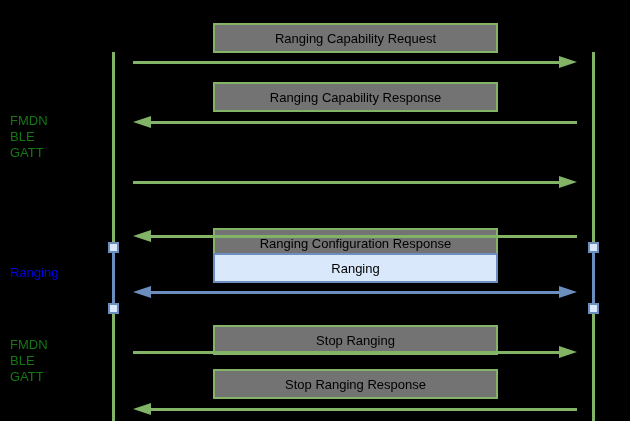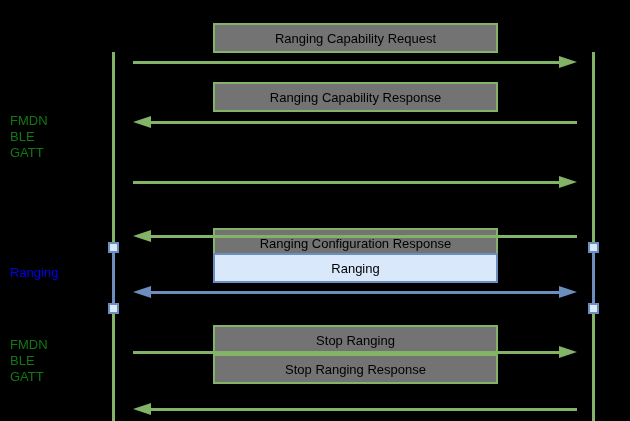--- a/index.html
+++ b/index.html
@@ -108,21 +108,21 @@
   </div>
 
   <div class="msg-box green" style="top:325px;">
     <span>Stop Ranging</span>
   </div>
   <div class="arrow green dir-right" style="top:346px;">
     <div class="line"></div>
       <div class="head head-right"></div>
   </div>
 
-  <div class="msg-box green" style="top:354px;">
+  <div class="msg-box green" style="top:369px;">
     <span>Stop Ranging Response</span>
   </div>
   <div class="arrow green dir-left" style="top:403px;">
     <div class="line"></div>
       <div class="head head-left"></div>
   </div>
 
 </div>
 
 </body></html>

